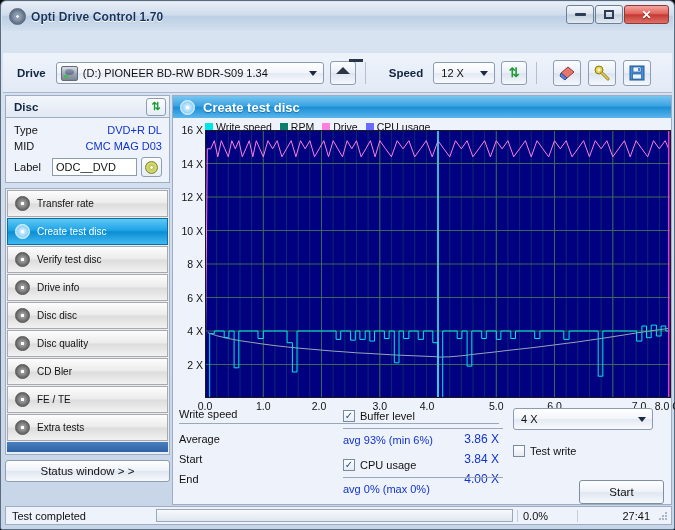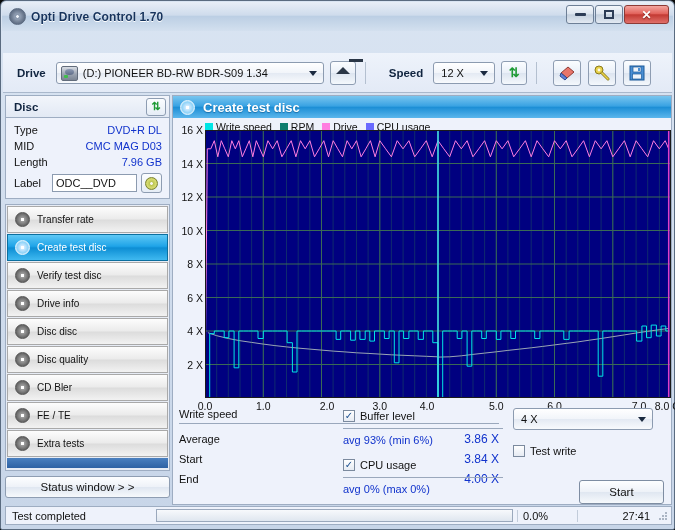--- a/index.html
+++ b/index.html
@@ -355,24 +355,20 @@
     </div>
 
     <div class="disc-body">
       <div class="drow">
         <span class="dk">Type</span>
         <span class="dv">DVD+R DL</span>
       </div>
       <div class="drow">
         <span class="dk">MID</span>
         <span class="dv">CMC MAG D03</span>
-      </div>
-      <div class="drow">
-        <span class="dk">Length</span>
-        <span class="dv">7.96 GB</span>
       </div>
       <div class="label-row">
         <span class="dk">Label</span>
         <div class="lbl-input">
             <span>ODC__DVD</span>
           </div>
         <div class="disc-btn">
             <span class="cd-g"></span>
           </div>
       </div>
@@ -522,21 +518,21 @@
           <polyline points="0.0,268.0 2.3,18.8 5.8,18.8 9.3,10.7 12.8,26.8 16.3,10.7 19.8,18.8 23.3,26.8 26.8,10.7 30.3,18.8 33.8,10.7 37.3,26.8 40.8,18.8 44.3,10.7 47.8,26.8 51.3,10.7 54.8,18.8 58.3,26.8 62.9,10.7 67.6,18.8 72.2,10.7 76.9,26.8 81.5,18.8 86.2,10.7 90.9,26.8 95.5,10.7 100.2,18.8 104.9,10.7 109.5,26.8 114.2,18.8 118.8,10.7 123.5,26.8 128.2,10.7 132.8,18.8 137.5,26.8 142.1,10.7 146.8,18.8 151.5,10.7 156.1,26.8 160.8,18.8 165.4,10.7 170.1,26.8 174.8,10.7 180.6,18.8 186.4,26.8 192.2,10.7 198.0,18.8 203.9,10.7 209.7,26.8 215.5,18.8 221.3,10.7 227.2,26.8 233.0,10.7 238.8,18.8 244.7,26.8 250.5,10.7 256.3,18.8 262.1,10.7 267.9,26.8 273.8,18.8 279.6,10.7 285.4,26.8 291.3,10.7 297.1,18.8 302.9,10.7 308.7,26.8 314.6,18.8 320.4,10.7 326.2,26.8 332.0,10.7 337.8,18.8 343.7,26.8 349.5,10.7 355.3,18.8 361.2,10.7 367.0,26.8 372.8,18.8 378.6,10.7 384.4,26.8 390.3,10.7 396.1,18.8 401.9,10.7 407.8,26.8 413.6,18.8 419.4,10.7 425.2,26.8 431.1,10.7 436.9,18.8 442.7,26.8 448.5,10.7 454.3,18.8 460.2,10.7 463.7,18.8" fill="none" stroke="#ff7fe0" stroke-width="1" stroke-linejoin="miter"></polyline>
           <polyline points="2.9,202.7 11.7,205.7 23.3,208.5 34.9,210.7 46.6,212.4 58.3,214.1 69.9,215.6 81.5,216.9 93.2,218.1 104.9,219.1 116.5,220.1 128.2,221.1 139.8,221.9 151.5,222.8 163.1,223.4 174.8,224.1 186.4,224.8 198.0,225.3 209.7,225.8 221.3,226.3 232.4,226.8 233.6,227.1 244.7,226.8 256.3,225.8 267.9,224.4 279.6,223.1 291.3,221.8 302.9,220.4 314.6,219.1 326.2,217.8 337.8,216.4 349.5,214.9 361.2,213.4 372.8,211.9 384.4,210.2 396.1,208.5 407.8,206.7 419.4,204.9 431.1,203.0 442.7,201.3 454.3,199.7 463.1,198.5" fill="none" stroke="#9aa6b4" stroke-width="1" stroke-linejoin="miter"></polyline>
           <polyline points="0.0,268.0 4.7,268.0 4.7,203.7 9.3,203.7 9.3,201.0 14.6,201.0 14.6,201.0 19.2,201.0 19.2,207.7 23.9,207.7 23.9,201.0 29.1,201.0 29.1,237.8 33.8,237.8 33.8,201.0 38.4,201.0 38.4,201.0 43.7,201.0 43.7,201.0 48.3,201.0 48.3,201.0 53.0,201.0 53.0,208.5 58.3,208.5 58.3,201.0 62.9,201.0 62.9,201.0 67.6,201.0 67.6,201.0 72.8,201.0 72.8,201.0 77.5,201.0 77.5,201.0 82.1,201.0 82.1,212.7 87.4,212.7 87.4,242.0 92.0,242.0 92.0,201.0 96.7,201.0 96.7,201.0 101.9,201.0 101.9,201.0 106.6,201.0 106.6,201.0 111.3,201.0 111.3,201.0 116.5,201.0 116.5,201.0 121.2,201.0 121.2,201.0 125.8,201.0 125.8,201.0 131.1,201.0 131.1,209.4 135.7,209.4 135.7,201.0 140.4,201.0 140.4,201.0 145.6,201.0 145.6,210.2 150.3,210.2 150.3,201.0 154.9,201.0 154.9,209.4 160.2,209.4 160.2,201.0 164.8,201.0 164.8,211.1 169.5,211.1 169.5,201.0 174.8,201.0 174.8,201.0 179.4,201.0 179.4,208.5 184.1,208.5 184.1,201.0 189.3,201.0 189.3,232.8 194.0,232.8 194.0,201.0 198.6,201.0 198.6,208.5 203.9,208.5 203.9,201.0 208.5,201.0 208.5,201.0 213.2,201.0 213.2,209.4 218.4,209.4 218.4,201.0 223.1,201.0 223.1,201.0 227.8,201.0 227.8,212.7 233.0,212.7 233.0,268.0 237.7,268.0 237.7,201.0 242.3,201.0 242.3,201.0 247.6,201.0 247.6,201.0 252.2,201.0 252.2,208.5 256.9,208.5 256.9,201.0 262.1,201.0 262.1,236.2 266.8,236.2 266.8,201.0 271.4,201.0 271.4,201.0 276.7,201.0 276.7,208.5 281.3,208.5 281.3,201.0 286.0,201.0 286.0,201.0 291.3,201.0 291.3,209.4 295.9,209.4 295.9,201.0 300.6,201.0 300.6,201.0 305.8,201.0 305.8,208.5 310.5,208.5 310.5,201.0 315.1,201.0 315.1,201.0 320.4,201.0 320.4,201.0 325.0,201.0 325.0,201.0 329.7,201.0 329.7,208.5 334.9,208.5 334.9,201.0 339.6,201.0 339.6,201.0 344.3,201.0 344.3,201.0 349.5,201.0 349.5,201.0 354.2,201.0 354.2,201.0 358.8,201.0 358.8,209.4 364.1,209.4 364.1,201.0 368.7,201.0 368.7,201.0 373.4,201.0 373.4,201.0 378.6,201.0 378.6,201.0 383.3,201.0 383.3,201.0 387.9,201.0 387.9,201.0 393.2,201.0 393.2,246.2 397.8,246.2 397.8,201.0 402.5,201.0 402.5,201.0 407.8,201.0 407.8,201.0 412.4,201.0 412.4,201.0 417.1,201.0 417.1,201.0 422.3,201.0 422.3,201.0 427.0,201.0 427.0,201.0 431.6,201.0 431.6,211.1 436.9,211.1 436.9,196.0 441.5,196.0 441.5,207.7 446.2,207.7 446.2,195.1 451.4,195.1 451.4,206.0 456.1,206.0 456.1,196.0 460.8,196.0 460.8,201.0 463.7,201.0 463.7,201.0" fill="none" stroke="#00e5e5" stroke-width="1" stroke-linejoin="miter"></polyline>
           <line x1="233.0" y1="0" x2="233.0" y2="268" stroke="#40e0f0" stroke-width="1.5"></line>
           <line x1="463.7" y1="0" x2="463.7" y2="268" stroke="#e040c8" stroke-width="1.5"></line>
           <rect x="0.5" y="0.5" width="465" height="267" fill="none" stroke="#1a1a1a" stroke-width="1"></rect>
         </svg>
       <div class="xlabels" id="xlabels" style="top:282px;">
           <div class="xlab" style="left: 32px;">0.0</div>
           <div class="xlab" style="left: 90.25px;">1.0</div>
-          <div class="xlab" style="left: 154px;">2.0</div>
+          <div class="xlab" style="left: 146px;">2.0</div>
           <div class="xlab" style="left: 206.75px;">3.0</div>
           <div class="xlab" style="left: 254px;">4.0</div>
           <div class="xlab" style="left: 323.25px;">5.0</div>
           <div class="xlab" style="left: 381.5px;">6.0</div>
           <div class="xlab" style="left: 466px;">7.0</div>
           <div class="xlab" style="left: 498px;">8.0 GB</div>
         </div>
     </div>
 
     <div class="stats">

